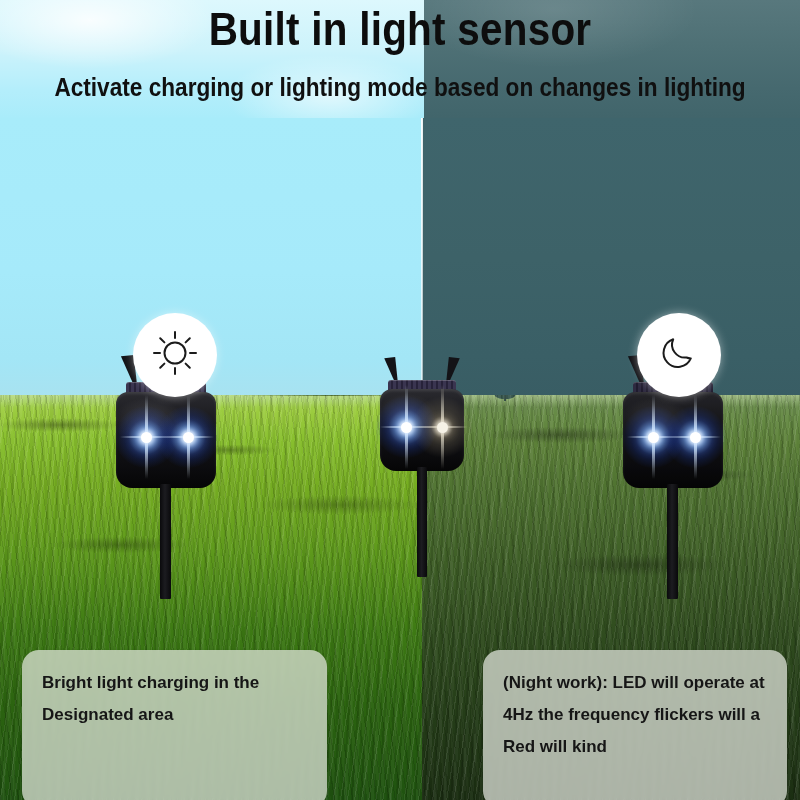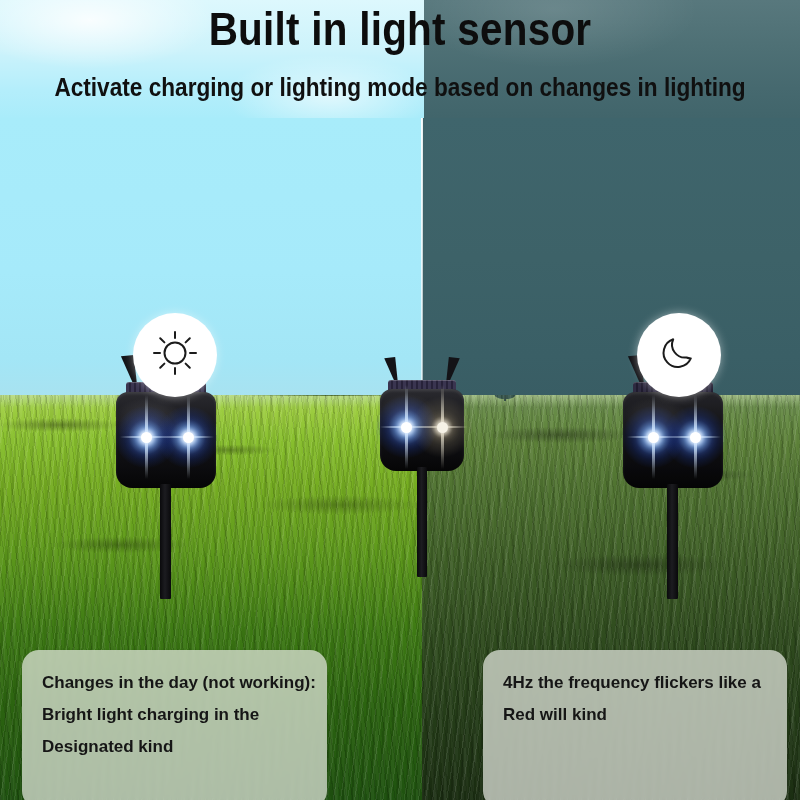--- a/index.html
+++ b/index.html
@@ -308,24 +308,24 @@
 
     <div class="badge badge-moon">
       <span>
         <svg width="46" height="46" viewBox="0 0 46 46" fill="none" stroke="#1b1b1b" stroke-width="2" stroke-linejoin="round">
           <path d="M30.5 27.5A13 13 0 0 1 17.2 9.3a14.2 14.2 0 1 0 17.6 19.1 13 13 0 0 1-4.3-0.9z"></path>
         </svg>
       </span>
     </div>
 
     <div class="caption caption-left">
-      <p>Changes in the day (not working):</p>
       <p>Bright light charging in the</p>
-      <p>Designated kind</p>
+      <p>Designated area</p>
     </div>
 
     <div class="caption caption-right">
-      <p>4Hz the frequency flickers like a</p>
+      <p>(Night work): LED will operate at</p>
+      <p>4Hz the frequency flickers will a</p>
       <p>Red will kind</p>
     </div>
 
   </div>
 </div>
 
 </body></html>

